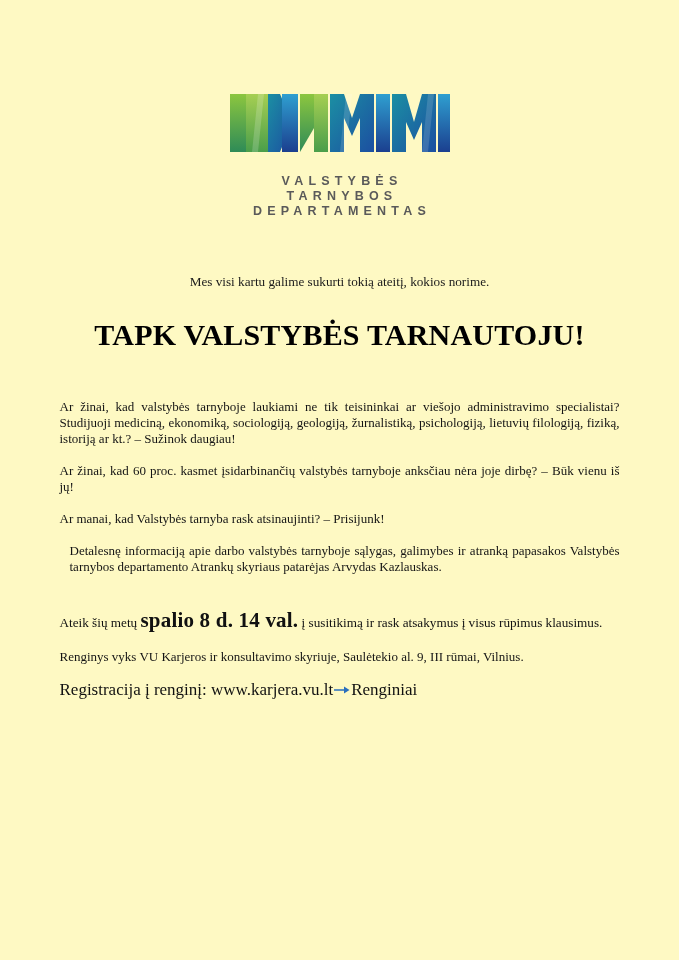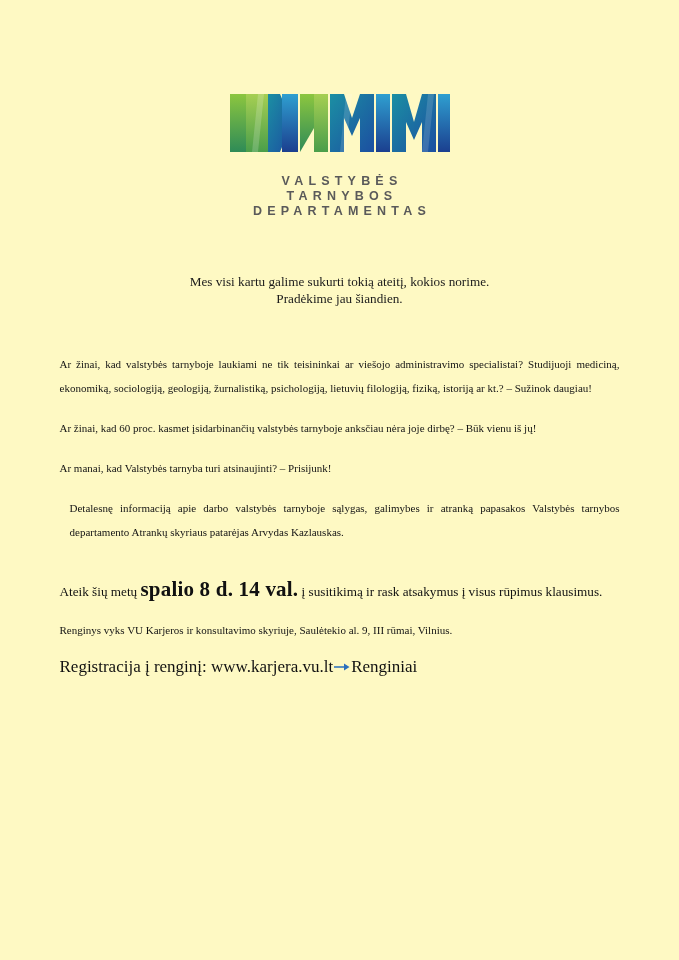--- a/index.html
+++ b/index.html
@@ -70,22 +70,22 @@
     color: #000000;
   }
 
   
   .body-wrap {
     margin: 0 auto;
     width: 560px;
     padding-top: 34px;
   }
   .para {
-    font-size: 11px;
-    line-height: 24px;
+    font-size: 13px;
+    line-height: 16px;
     text-align: justify;
     margin-bottom: 16px;
     color: #141414;
   }
   .para.last-block { margin-bottom: 0; margin-left: 10px; }
 
   .spacer-lg { height: 22px; }
 
   .cta {
     font-size: 13.2px;
@@ -156,28 +156,28 @@
     </div>
     <div class="logo-words">
       <span>VALSTYBĖS</span>
       <span>TARNYBOS</span>
       <span>DEPARTAMENTAS</span>
     </div>
   </div>
 
   <div class="intro">
     <div>Mes visi kartu galime sukurti tokią ateitį, kokios norime.</div>
-    <div>Pradėkime jau šiandien.</div>
   </div>
 
+  <div class="headline">TAPK VALSTYBĖS TARNAUTOJU!</div>
 
   <div class="body-wrap">
     <p class="para">Ar žinai, kad valstybės tarnyboje laukiami ne tik teisininkai ar viešojo administravimo specialistai? Studijuoji mediciną, ekonomiką, sociologiją, geologiją, žurnalistiką, psichologiją, lietuvių filologiją, fiziką, istoriją ar kt.? – Sužinok daugiau!</p>
     <p class="para">Ar žinai, kad 60 proc. kasmet įsidarbinančių valstybės tarnyboje anksčiau nėra joje dirbę? – Būk vienu iš jų!</p>
-    <p class="para">Ar manai, kad Valstybės tarnyba turi atsinaujinti? – Prisijunk!</p>
+    <p class="para">Ar manai, kad Valstybės tarnyba rask atsinaujinti? – Prisijunk!</p>
     <p class="para last-block">Detalesnę informaciją apie darbo valstybės tarnyboje sąlygas, galimybes ir atranką papasakos Valstybės tarnybos departamento Atrankų skyriaus patarėjas Arvydas Kazlauskas.</p>
 
     <div class="spacer-lg"></div>
 
     <p class="cta">
       <span>Ateik šių metų </span><span class="big">spalio 8 d. 14 val.</span><span> į susitikimą ir rask atsakymus į visus rūpimus klausimus.</span>
     </p>
 
     <p class="para venue">Renginys vyks VU Karjeros ir konsultavimo skyriuje, Saulėtekio al. 9, III rūmai, Vilnius.</p>
 

